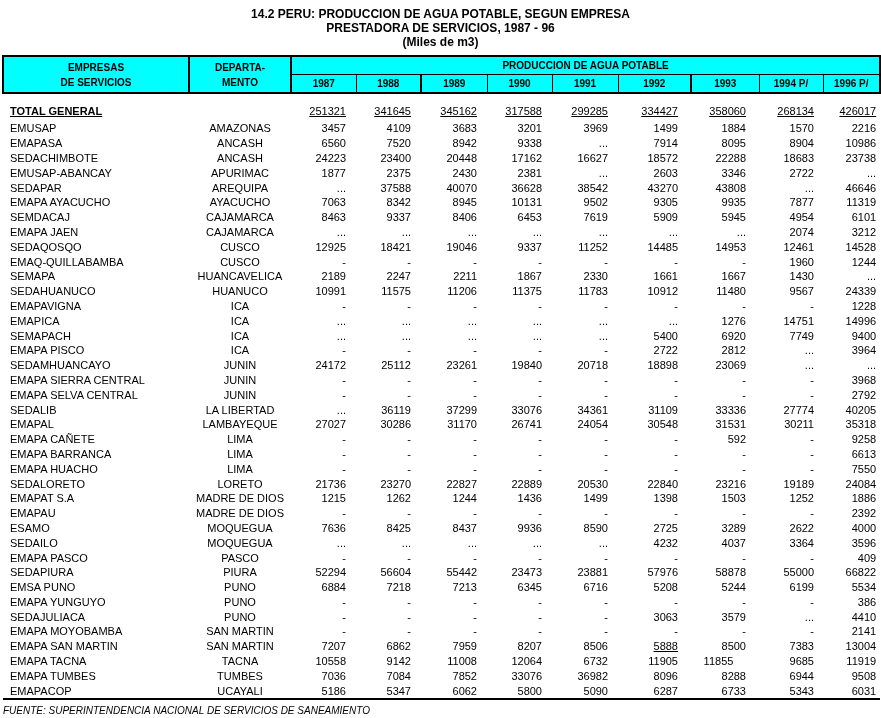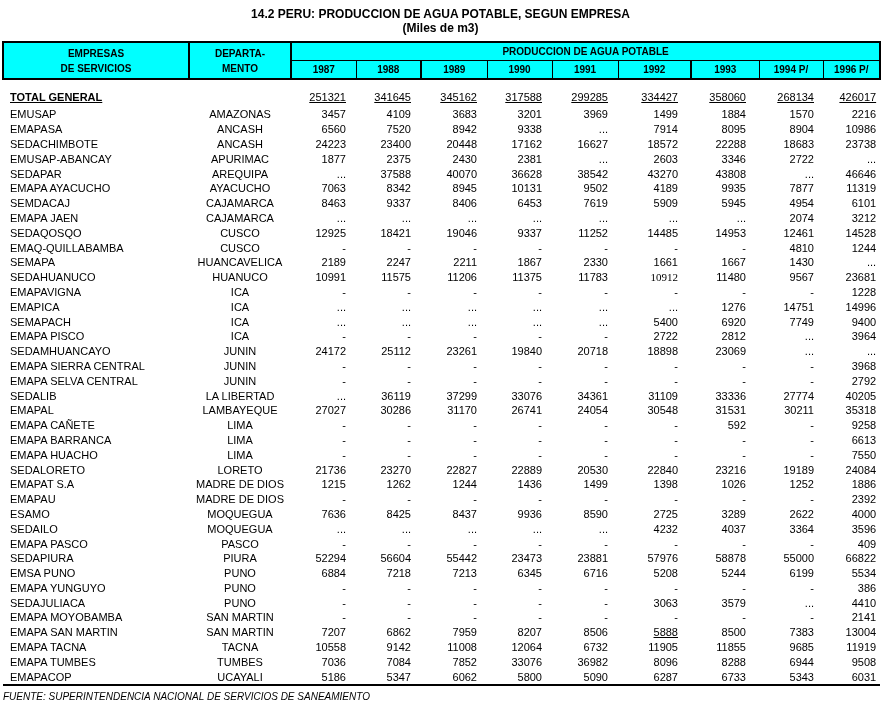--- a/index.html
+++ b/index.html
@@ -31,20 +31,21 @@
   td.num{text-align:right;}
   tr.total-row td.name{font-weight:bold;text-decoration:underline;}
   tr.total-row td.num{text-decoration:underline;}
   .footnotes{font-size:10px;font-style:italic;margin:4px 0 0 3px;line-height:13px;}
 </style>
 </head>
 <body>
 
 <div class="title-block">
   <div>14.2  PERU: PRODUCCION DE AGUA POTABLE, SEGUN EMPRESA</div>
+  <div>PRESTADORA DE SERVICIOS, 1987 - 96</div>
   <div>(Miles de m3)</div>
 </div>
 
 <table>
   <colgroup>
     <col style="width:186px">
       <col style="width:102px">
     <col style="width:65px">
       <col style="width:65px">
       <col style="width:66px">
@@ -159,21 +160,21 @@
         <td class="num" style="padding-right: 4px;">46646</td>
       </tr>
       <tr>
         <td class="name">EMAPA AYACUCHO</td>
         <td class="dept">AYACUCHO</td>
         <td class="num" style="padding-right: 10px;">7063</td>
         <td class="num" style="padding-right: 10px;">8342</td>
         <td class="num" style="padding-right: 10px;">8945</td>
         <td class="num" style="padding-right: 10px;">10131</td>
         <td class="num" style="padding-right: 10px;">9502</td>
-        <td class="num" style="padding-right: 13px;">4189</td>
+        <td class="num" style="padding-right: 13px;">9305</td>
         <td class="num" style="padding-right: 13px;">9935</td>
         <td class="num" style="padding-right: 9px;">7877</td>
         <td class="num" style="padding-right: 4px;">11319</td>
       </tr>
       <tr>
         <td class="name">SEMDACAJ</td>
         <td class="dept">CAJAMARCA</td>
         <td class="num" style="padding-right: 10px;">8463</td>
         <td class="num" style="padding-right: 10px;">9337</td>
         <td class="num" style="padding-right: 10px;">8406</td>
@@ -213,21 +214,21 @@
       <tr>
         <td class="name">EMAQ-QUILLABAMBA</td>
         <td class="dept">CUSCO</td>
         <td class="num" style="padding-right: 10px;">-</td>
         <td class="num" style="padding-right: 10px;">-</td>
         <td class="num" style="padding-right: 10px;">-</td>
         <td class="num" style="padding-right: 10px;">-</td>
         <td class="num" style="padding-right: 10px;">-</td>
         <td class="num" style="padding-right: 13px;">-</td>
         <td class="num" style="padding-right: 13px;">-</td>
-        <td class="num" style="padding-right: 9px;">4810</td>
+        <td class="num" style="padding-right: 9px;">1960</td>
         <td class="num" style="padding-right: 4px;">1244</td>
       </tr>
       <tr>
         <td class="name">SEMAPA</td>
         <td class="dept">HUANCAVELICA</td>
         <td class="num" style="padding-right: 10px;">2189</td>
         <td class="num" style="padding-right: 10px;">2247</td>
         <td class="num" style="padding-right: 10px;">2211</td>
         <td class="num" style="padding-right: 10px;">1867</td>
         <td class="num" style="padding-right: 10px;">2330</td>
@@ -237,24 +238,24 @@
         <td class="num" style="padding-right: 4px;">...</td>
       </tr>
       <tr>
         <td class="name">SEDAHUANUCO</td>
         <td class="dept">HUANUCO</td>
         <td class="num" style="padding-right: 10px;">10991</td>
         <td class="num" style="padding-right: 10px;">11575</td>
         <td class="num" style="padding-right: 10px;">11206</td>
         <td class="num" style="padding-right: 10px;">11375</td>
         <td class="num" style="padding-right: 10px;">11783</td>
-        <td class="num" style="padding-right: 13px; font-family: Liberation Serif, serif;">10912</td>
+        <td class="num" style="padding-right: 13px;">10912</td>
         <td class="num" style="padding-right: 13px;">11480</td>
         <td class="num" style="padding-right: 9px;">9567</td>
-        <td class="num" style="padding-right: 4px;">23681</td>
+        <td class="num" style="padding-right: 4px;">24339</td>
       </tr>
       <tr>
         <td class="name">EMAPAVIGNA</td>
         <td class="dept">ICA</td>
         <td class="num" style="padding-right: 10px;">-</td>
         <td class="num" style="padding-right: 10px;">-</td>
         <td class="num" style="padding-right: 10px;">-</td>
         <td class="num" style="padding-right: 10px;">-</td>
         <td class="num" style="padding-right: 10px;">-</td>
         <td class="num" style="padding-right: 13px;">-</td>
@@ -420,21 +421,21 @@
       </tr>
       <tr>
         <td class="name">EMAPAT S.A</td>
         <td class="dept">MADRE DE DIOS</td>
         <td class="num" style="padding-right: 10px;">1215</td>
         <td class="num" style="padding-right: 10px;">1262</td>
         <td class="num" style="padding-right: 10px;">1244</td>
         <td class="num" style="padding-right: 10px;">1436</td>
         <td class="num" style="padding-right: 10px;">1499</td>
         <td class="num" style="padding-right: 13px;">1398</td>
-        <td class="num" style="padding-right: 13px;">1026</td>
+        <td class="num" style="padding-right: 13px;">1503</td>
         <td class="num" style="padding-right: 9px;">1252</td>
         <td class="num" style="padding-right: 4px;">1886</td>
       </tr>
       <tr>
         <td class="name">EMAPAU</td>
         <td class="dept">MADRE DE DIOS</td>
         <td class="num" style="padding-right: 10px;">-</td>
         <td class="num" style="padding-right: 10px;">-</td>
         <td class="num" style="padding-right: 10px;">-</td>
         <td class="num" style="padding-right: 10px;">-</td>
@@ -563,21 +564,21 @@
       </tr>
       <tr>
         <td class="name">EMAPA TACNA</td>
         <td class="dept">TACNA</td>
         <td class="num" style="padding-right: 10px;">10558</td>
         <td class="num" style="padding-right: 10px;">9142</td>
         <td class="num" style="padding-right: 10px;">11008</td>
         <td class="num" style="padding-right: 10px;">12064</td>
         <td class="num" style="padding-right: 10px;">6732</td>
         <td class="num" style="padding-right: 13px;">11905</td>
-        <td class="num" style="padding-right: 13px;">11855</td>
+        <td class="num" style="padding-right: 13px; text-align: center;">11855</td>
         <td class="num" style="padding-right: 9px;">9685</td>
         <td class="num" style="padding-right: 4px;">11919</td>
       </tr>
       <tr>
         <td class="name">EMAPA TUMBES</td>
         <td class="dept">TUMBES</td>
         <td class="num" style="padding-right: 10px;">7036</td>
         <td class="num" style="padding-right: 10px;">7084</td>
         <td class="num" style="padding-right: 10px;">7852</td>
         <td class="num" style="padding-right: 10px;">33076</td>

